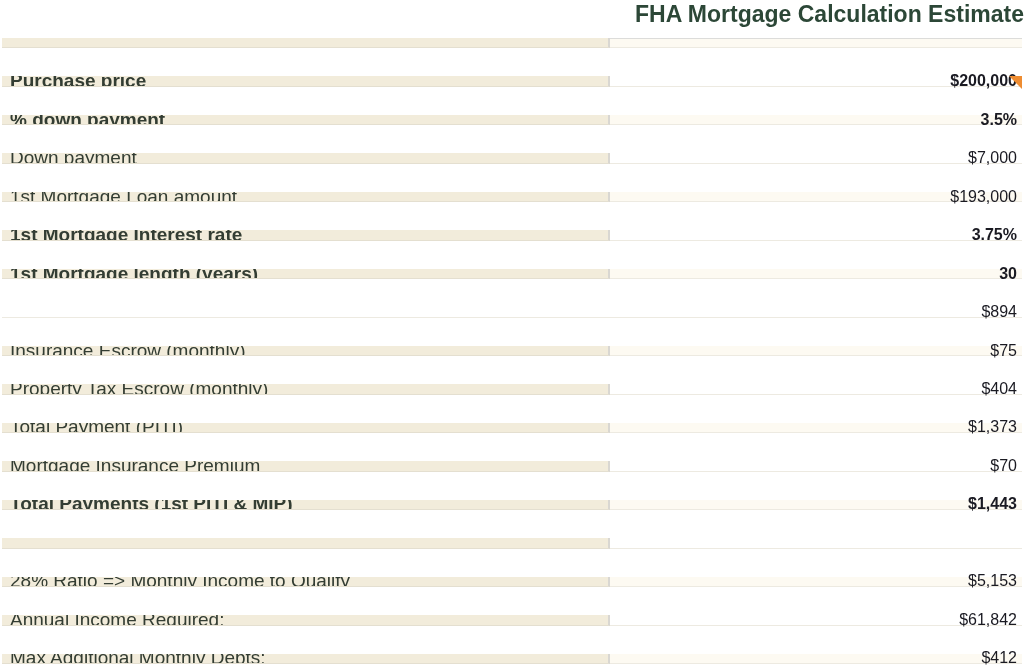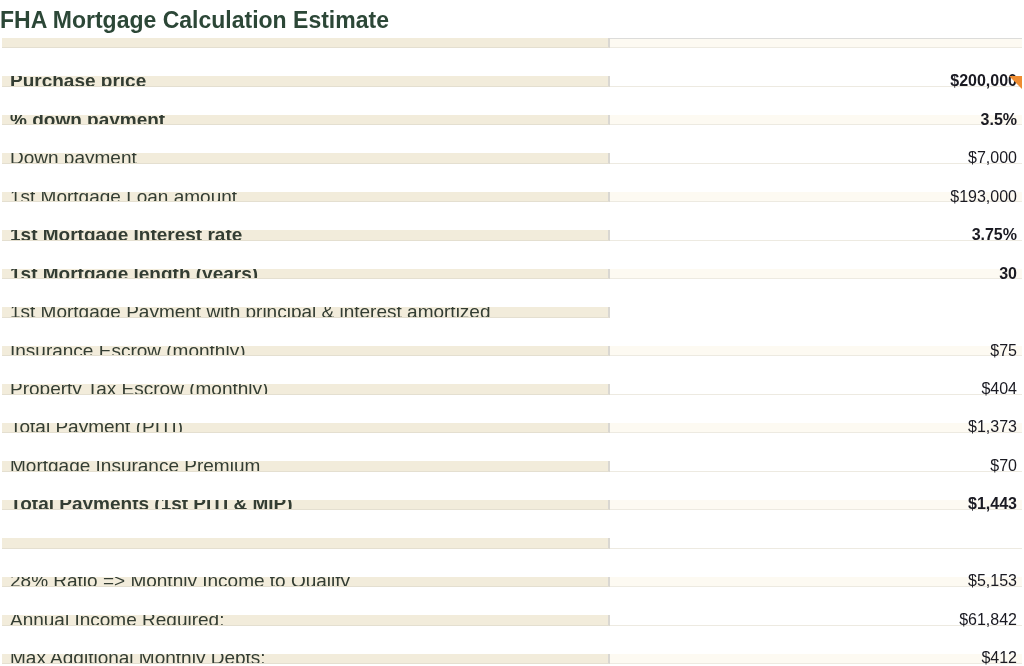--- a/index.html
+++ b/index.html
@@ -4,25 +4,25 @@
 <style>
   html,body{margin:0;padding:0;}
   body{
     width:1024px;height:666px;
     background:#ffffff;
     font-family:"Liberation Sans",sans-serif;
     position:relative;
     overflow:hidden;
   }
   .title{
-    text-align:left;
+    text-align:right;
     font-weight:bold;
     font-size:23px;
     color:#2c4737;
-    padding-top:7px;
+    padding-top:1px;
     height:31px;
     box-sizing:border-box;
   }
   .sheet{
     position:absolute;
     top:38px;left:2px;right:2px;bottom:2px;
     display:grid;
     grid-template-rows:repeat(17,1fr);
     gap:28px;
   }
@@ -106,21 +106,23 @@
         <span>3.75%</span>
       </div>
     </div>
     <div class="row bold">
       <div class="cell-label">1st Mortgage length (years)</div>
       <div class="cell-value">
         <span>30</span>
       </div>
     </div>
     <div class="row">
-      <div class="cell-label">1st Mortgage Payment with principal &amp; interest amortized</div>
+      <div class="cell-value">
+        <span>$894</span>
+      </div>
     </div>
     <div class="row">
       <div class="cell-label">Insurance Escrow (monthly)</div>
       <div class="cell-value">
         <span>$75</span>
       </div>
     </div>
     <div class="row">
       <div class="cell-label">Property Tax Escrow (monthly)</div>
       <div class="cell-value">

